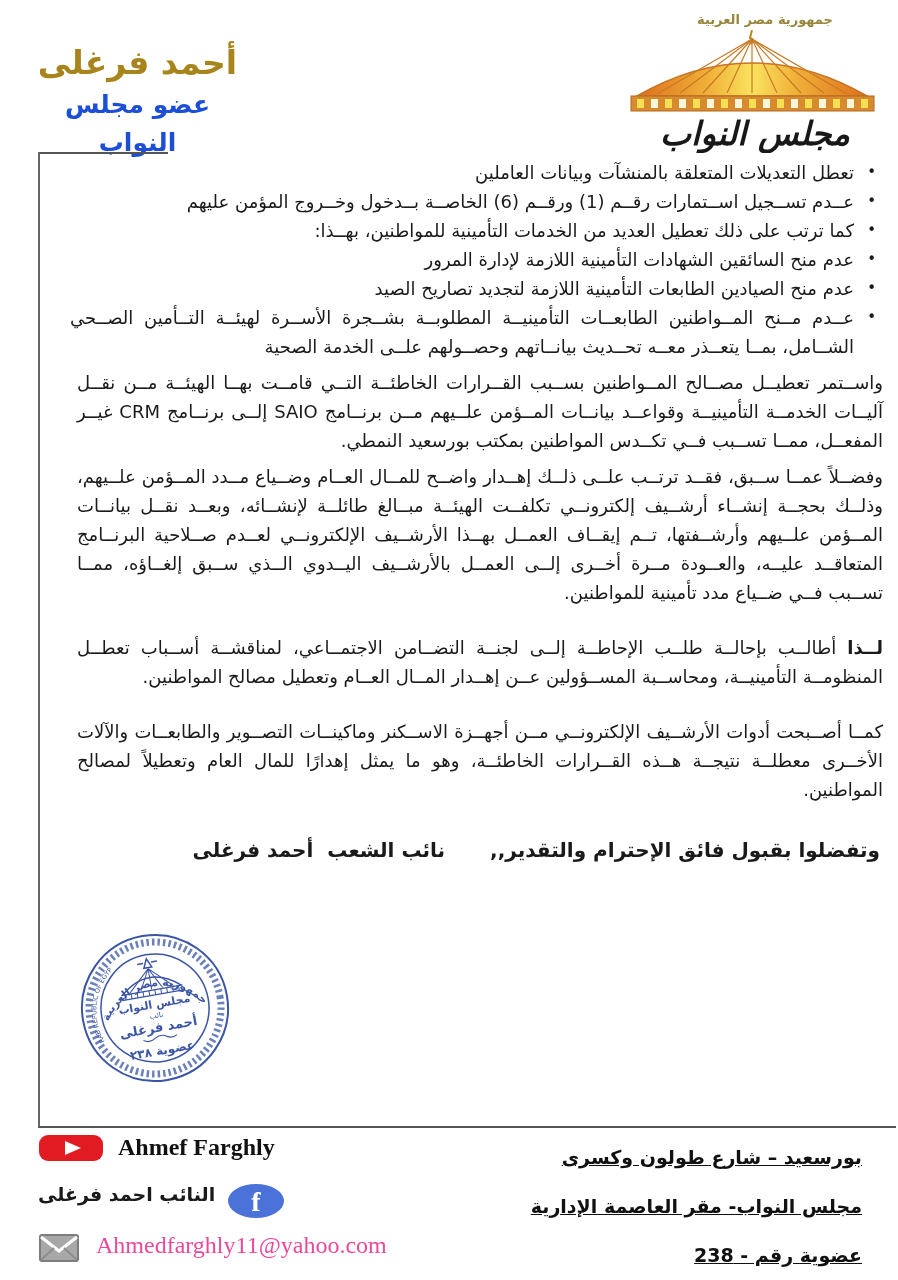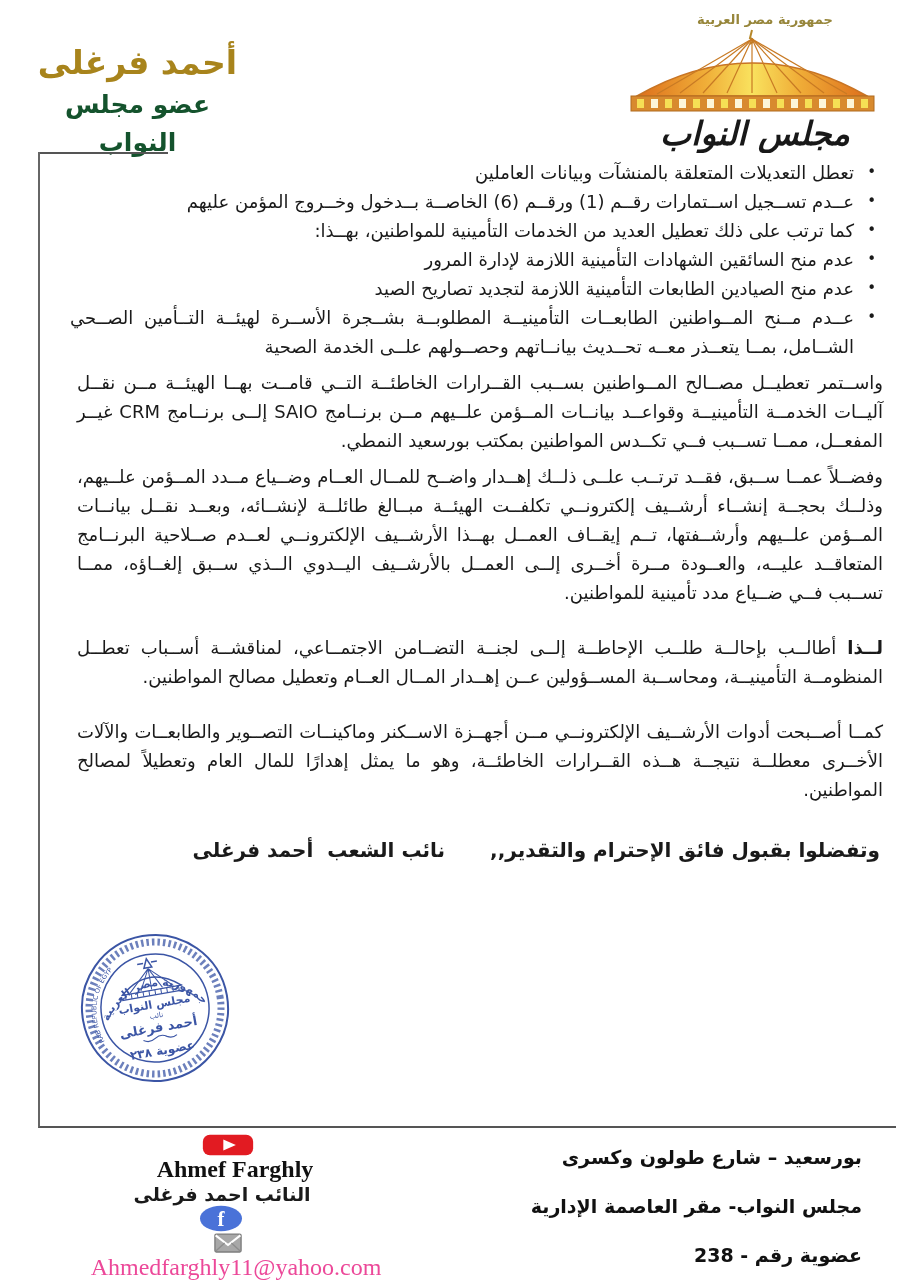--- a/index.html
+++ b/index.html
@@ -4,21 +4,21 @@
 <style>
   html,body{margin:0;padding:0;background:#e8e8e8;}
   .page{
     position:relative;width:898px;height:1280px;margin:0 auto;
     background:#ffffff;overflow:hidden;
     font-family:"DejaVu Sans",sans-serif;color:#1a1a1a;
   }
   
   .header-left{position:absolute;top:40px;left:30px;width:215px;text-align:center;}
   .header-name{font-size:33px;font-weight:bold;color:#a8841c;line-height:1.4;}
-  .header-title{font-size:25px;font-weight:bold;color:#14532d;line-height:1.5;text-align:center;}
+  .header-title{font-size:25px;font-weight:bold;color:#1d4ed8;line-height:1.5;text-align:center;}
   .header-underline{position:absolute;top:152px;left:38px;width:130px;height:2px;background:#555;}
   .logo{position:absolute;top:8px;left:615px;width:275px;height:145px;}
   
   .letter-box{
     position:absolute;left:38px;top:152px;width:858px;height:976px;
     border-left:2px solid #666;border-bottom:2px solid #555;
     box-sizing:border-box;
   }
   .letter-content{
     direction:rtl;text-align:justify;
@@ -38,32 +38,32 @@
     margin-top:32px;padding-right:10px;
     font-weight:bold;font-size:20px;
   }
   .signature-closing{margin-left:45px;}
   .signature-name{white-space:pre;}
   
   .stamp{position:absolute;left:70px;top:928px;width:170px;height:160px;}
   
   .footer{position:absolute;left:0;top:1128px;width:898px;height:152px;}
   .footer-left{position:absolute;left:38px;top:6px;width:380px;}
-  .social-row{display:flex;align-items:center;height:49px;flex-direction:column;}
+  .social-row{display:flex;height:49px;}
   .yt-label{font-family:"Liberation Serif",serif;font-weight:bold;font-size:24px;margin-left:14px;color:#111;}
   .fb-label{font-weight:bold;font-size:19px;margin-right:12px;direction:rtl;}
   .mail-label{font-family:"Liberation Serif",serif;font-size:24px;margin-left:16px;color:#ec4899;}
   .yt-icon{width:66px;height:28px;}
   .fb-icon{width:58px;height:36px;margin-right:14px;}
   .mail-icon{width:42px;height:32px;}
   .footer-right{
     position:absolute;right:36px;top:8px;width:420px;
     direction:rtl;text-align:right;font-weight:bold;font-size:19px;color:#111;
   }
-  .addr-line{height:49px;line-height:42px;}
+  .addr-line{height:49px;line-height:42px;text-decoration:underline;}
 </style>
 </head>
 <body>
 
 <div class="page">
 
   <div class="header-left">
     <div class="header-name">أحمد فرغلى</div>
     <div class="header-title">عضو مجلس النواب</div>
   </div>

